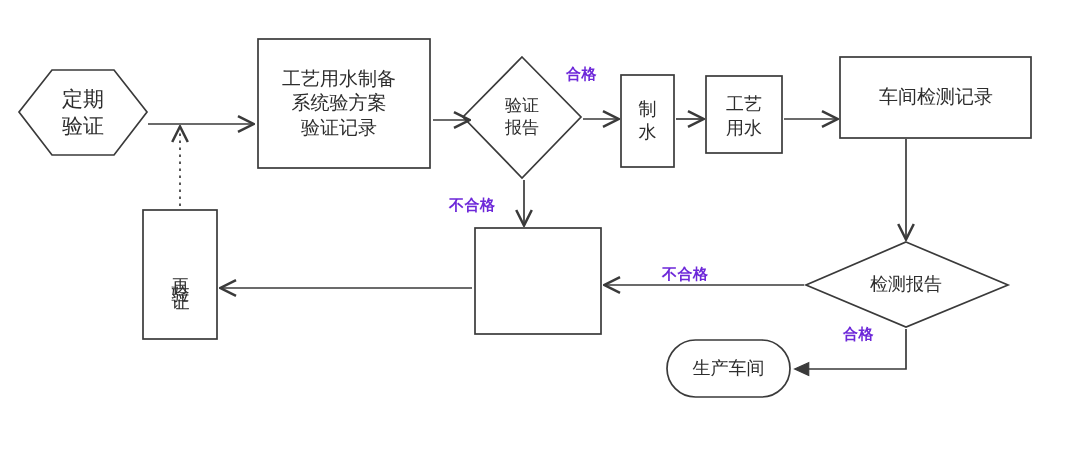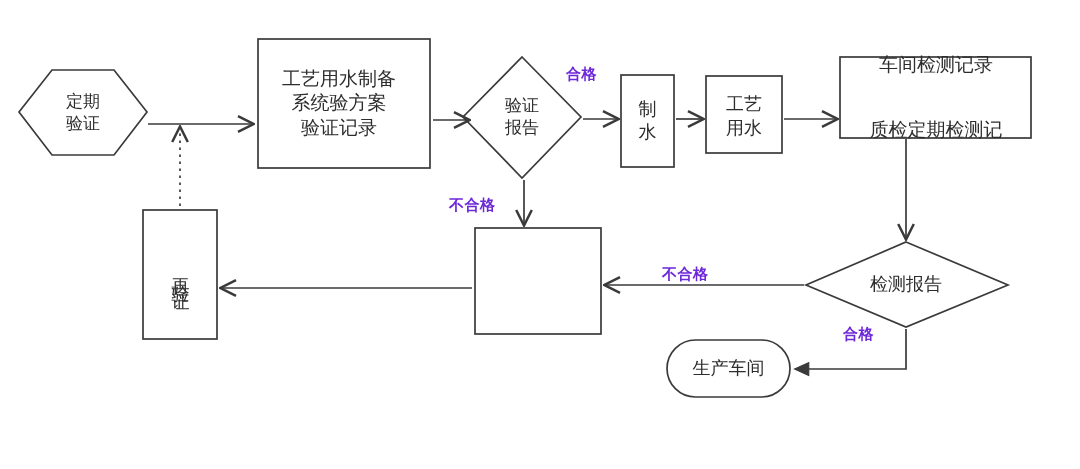--- a/index.html
+++ b/index.html
@@ -110,21 +110,21 @@
       <line x1="804" y1="285" x2="606" y2="285" marker-end="url(#arrowOpen)"></line>
 
       <polyline points="906,329 906,369 796,369" marker-end="url(#arrowSolid)"></polyline>
 
       <line x1="472" y1="288" x2="222" y2="288" marker-end="url(#arrowOpen)"></line>
 
       <line x1="180" y1="206" x2="180" y2="128" stroke-dasharray="2.5 4.5" marker-end="url(#arrowOpen)"></line>
     </g>
   </svg>
 
-  <div class="node-text" style="left:19px; top:70px; width:128px; height:85px; font-size:17px;">
+  <div class="node-text" style="left:19px; top:70px; width:128px; height:85px; font-size:21px;">
     <span>定期</span>
     <span>验证</span>
   </div>
 
   <div class="node-text" style="left:253px; top:44px; width:164px; height:119px; font-size:19px; align-items:center; padding-left:8px; box-sizing:border-box;">
     <span>工艺用水制备</span>
     <span>系统验方案</span>
     <span>验证记录</span>
   </div>
 
@@ -138,21 +138,20 @@
     <span>水</span>
   </div>
 
   <div class="node-text" style="left:706px; top:78px; width:76px; height:77px; font-size:18px;">
     <span>工艺</span>
     <span>用水</span>
   </div>
 
   <div class="node-text" style="left:845px; top:59px; width:182px; height:77px; font-size:19px;gap:41px;">
     <span>车间检测记录</span>
-    <span>质检定期检测记</span>
   </div>
 
   <div class="node-text" style="left:846px; top:265px; width:120px; height:40px; font-size:18px;">
     <span>检测报告</span>
   </div>
 
   <div class="node-text" style="left:667px; top:340px; width:123px; height:57px; font-size:18px;">
     <span>生产车间</span>
   </div>
 

